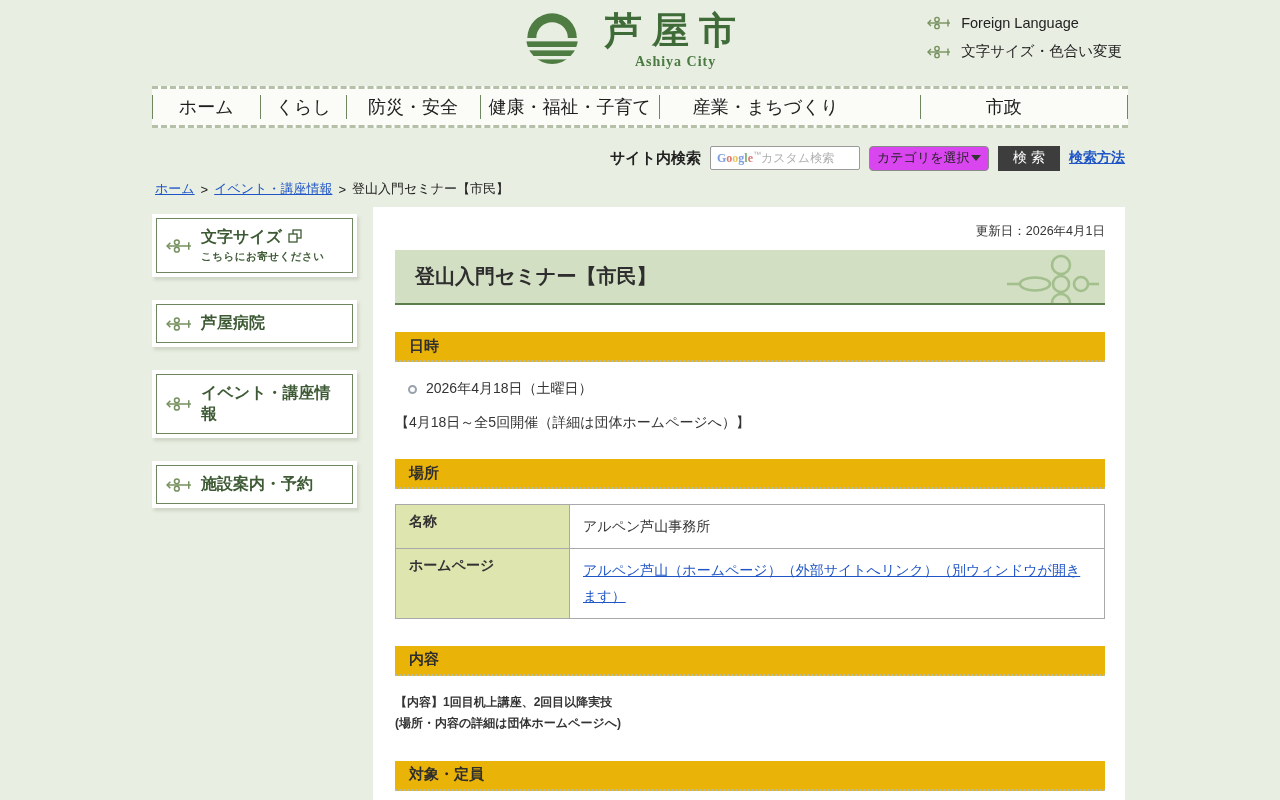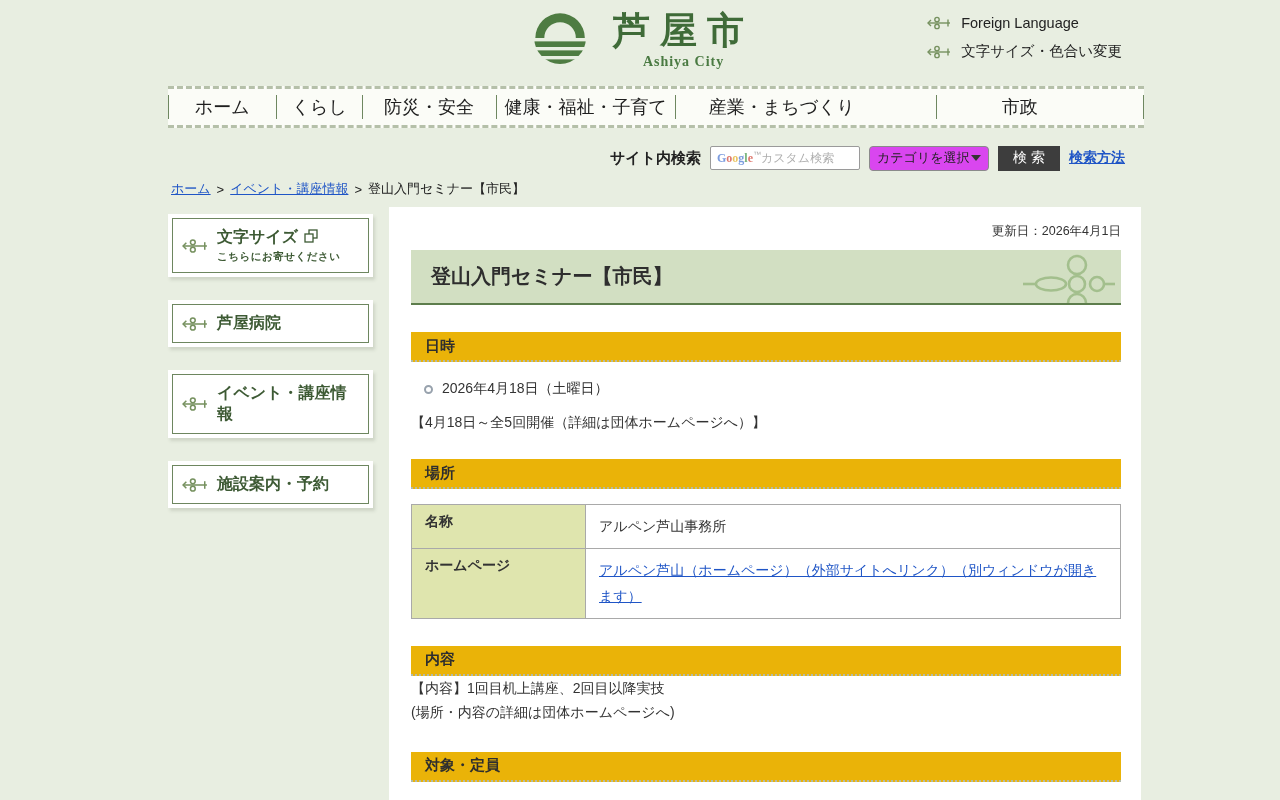--- a/index.html
+++ b/index.html
@@ -1,18 +1,18 @@
 <!DOCTYPE html>
 <html><head>
 <meta charset="utf-8">
 <style>
   * { margin:0; padding:0; box-sizing:border-box; }
   html,body { background:#e8eee1; }
   body { font-family:"Liberation Sans","DejaVu Sans",sans-serif; color:#333; }
-  .page { position:relative; width:1280px; height:800px; overflow:hidden; background:#e8eee1;padding-left:16px; }
+  .page { position:relative; width:1280px; height:800px; overflow:hidden; background:#e8eee1; }
 
   
   .site-header { position:relative; height:86px; }
   .brand { position:absolute; left:50%; top:11px; transform:translateX(-52%);
            display:flex; align-items:center; gap:26px; cursor:pointer; }
   .brand-title { font-family:"Liberation Serif","DejaVu Serif",serif; font-weight:bold;
                  font-size:37px; letter-spacing:10px; color:#3f6b38; line-height:1.1; }
   .brand-sub { font-family:"Liberation Serif","DejaVu Serif",serif; font-weight:bold;
                font-size:14px; color:#4a7a42; text-align:center; letter-spacing:1px; margin-top:2px; }
   .utility { position:absolute; top:15px; right:158px; display:flex; flex-direction:column; gap:11px; }
@@ -88,21 +88,21 @@
   .bullet-row { display:flex; align-items:center; gap:9px; margin:18px 0 0 13px; font-size:14px; }
   .ring-bullet { width:9px; height:9px; border:2px solid #98a2ad; border-radius:50%; flex:none; background:#fff; }
   .note-line { margin-top:16px; font-size:14px; }
 
   .place-table { margin-top:15px; width:100%; border-collapse:collapse; border:1px solid #999; font-size:14px; }
   .place-table th { width:174px; background:#dfe5ae; text-align:left; font-weight:bold;
                     padding:8px 13px; border:1px solid #a9a9a9; vertical-align:top; }
   .place-table td { padding:8px 13px; border:1px solid #a9a9a9; line-height:1.9; }
   .table-link { color:#1f55c6; text-decoration:underline; cursor:pointer; }
 
-  .body-lines { font-size:14px; line-height:1.75; }
+  .body-lines { margin-top:16px; font-size:12px; line-height:1.75;font-weight:bold; }
   .body-line { display:block; }
 </style>
 </head>
 <body>
 
 <div class="page">
 
   <div class="site-header">
     <div class="brand">
       <span>

